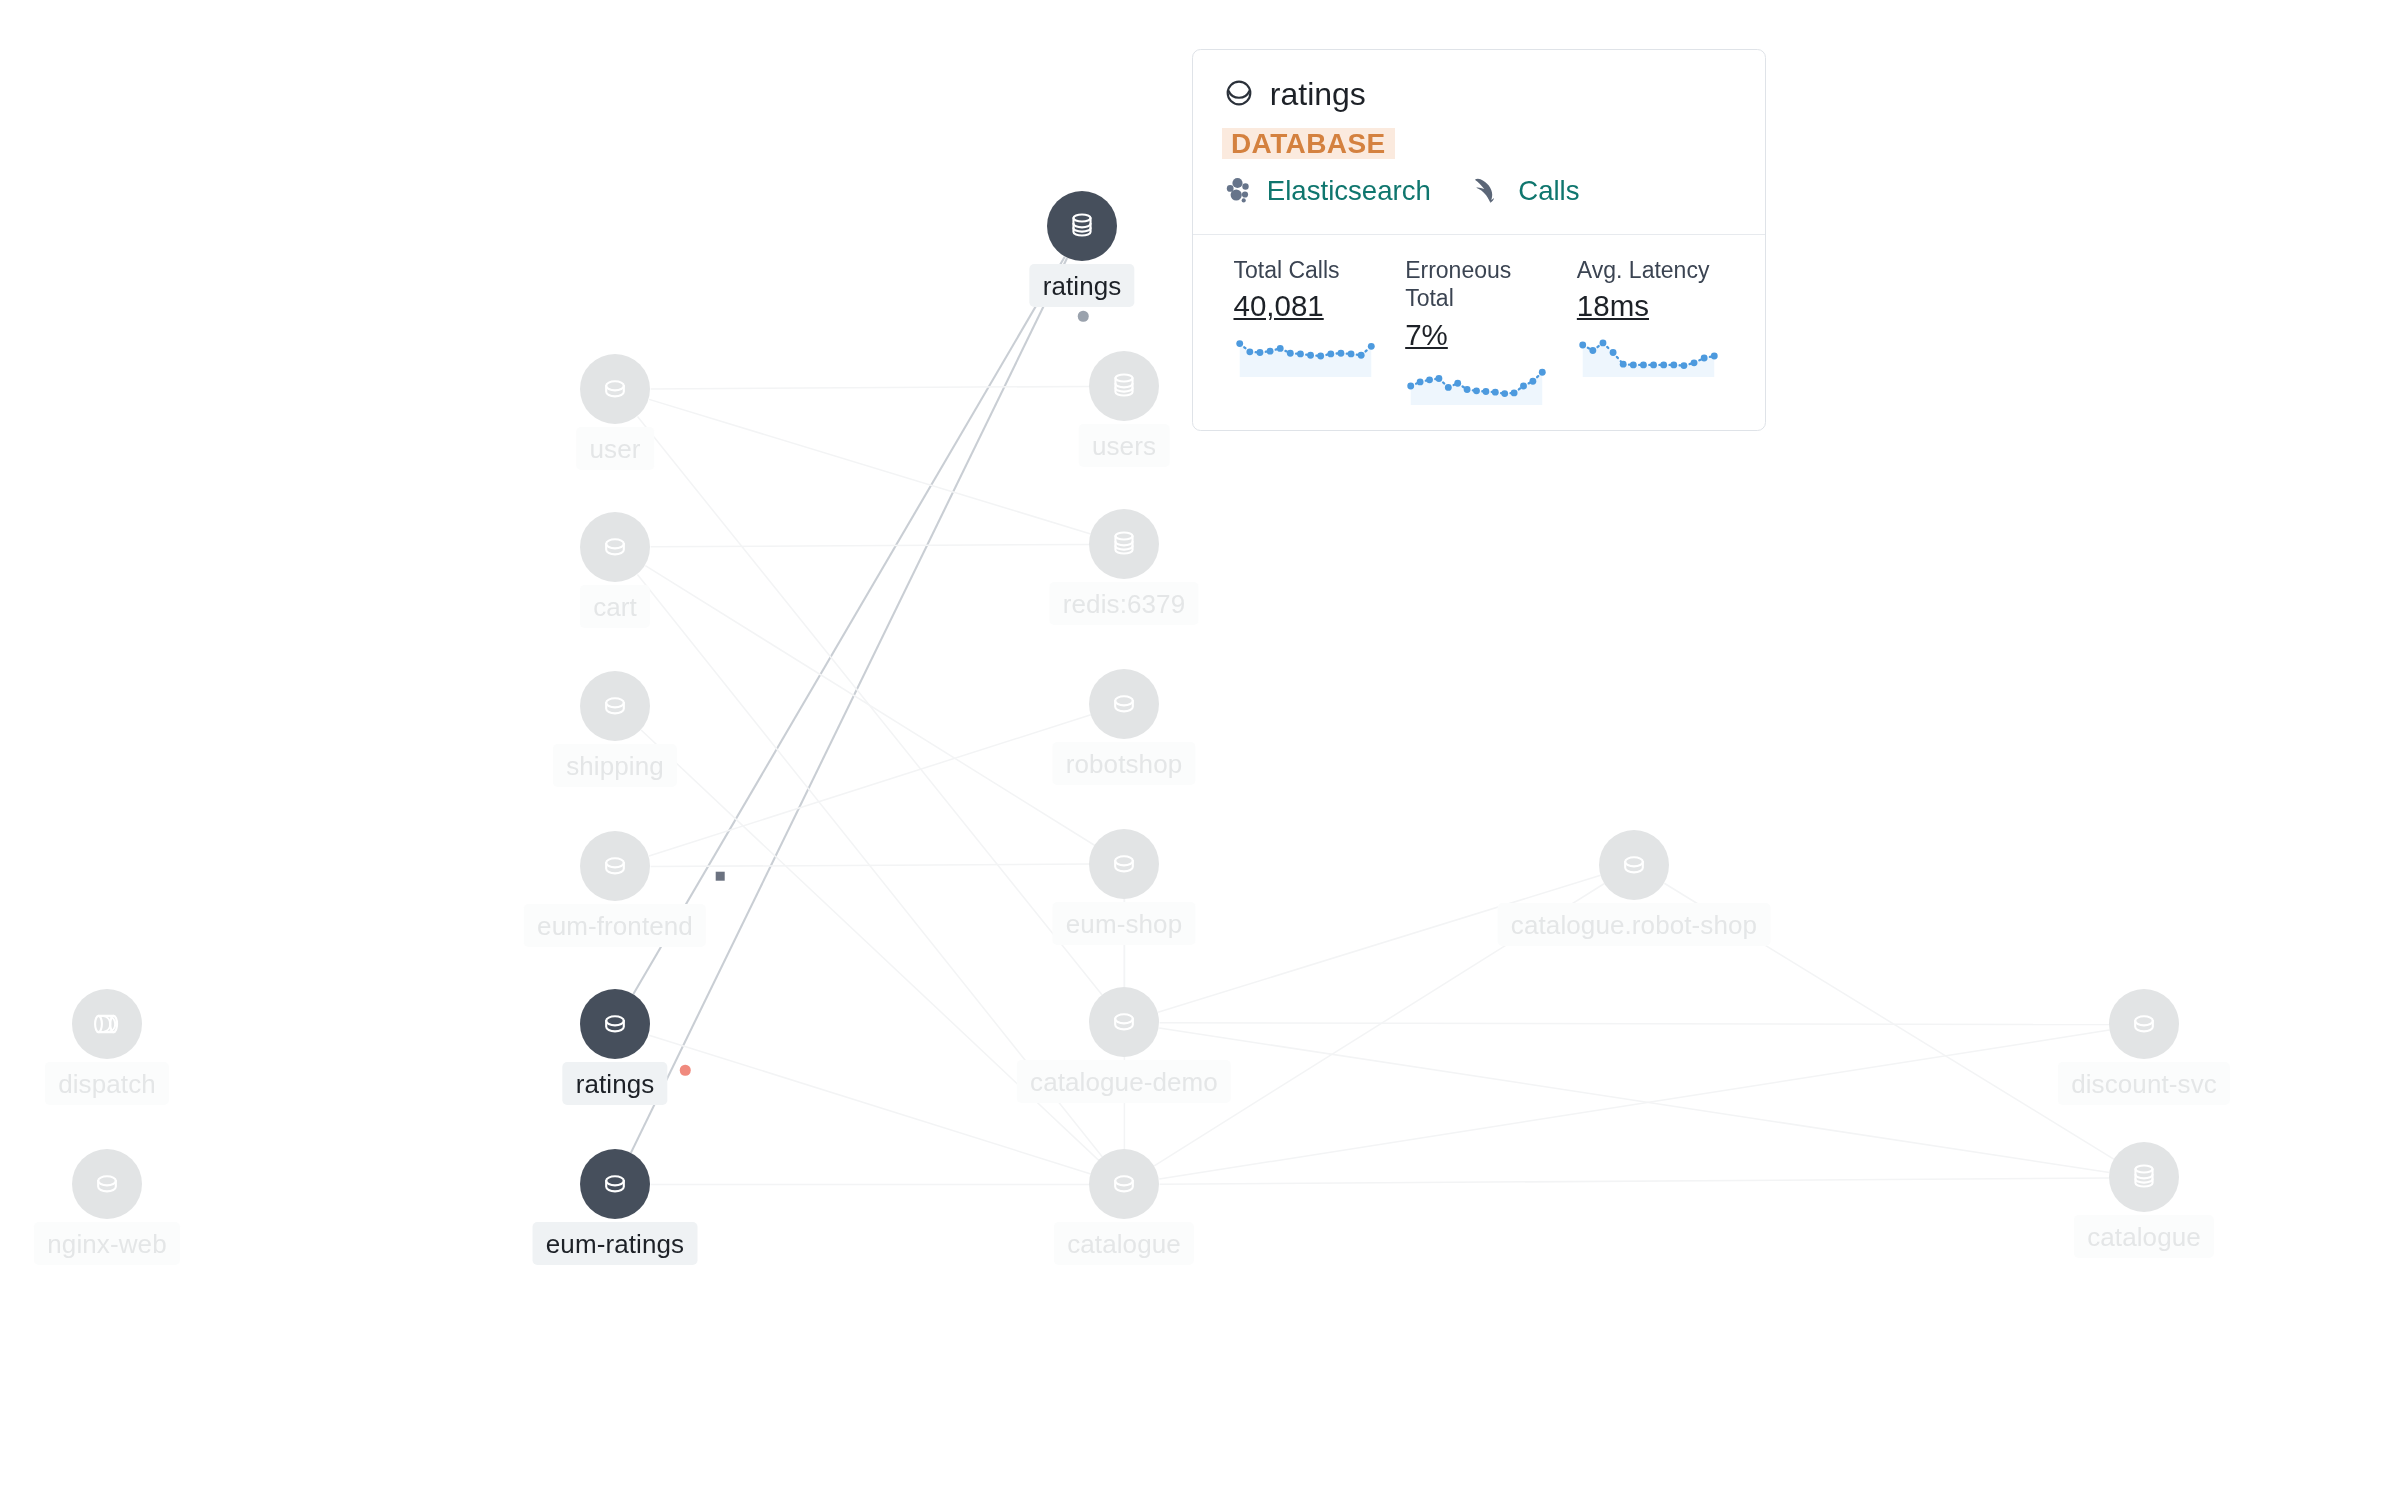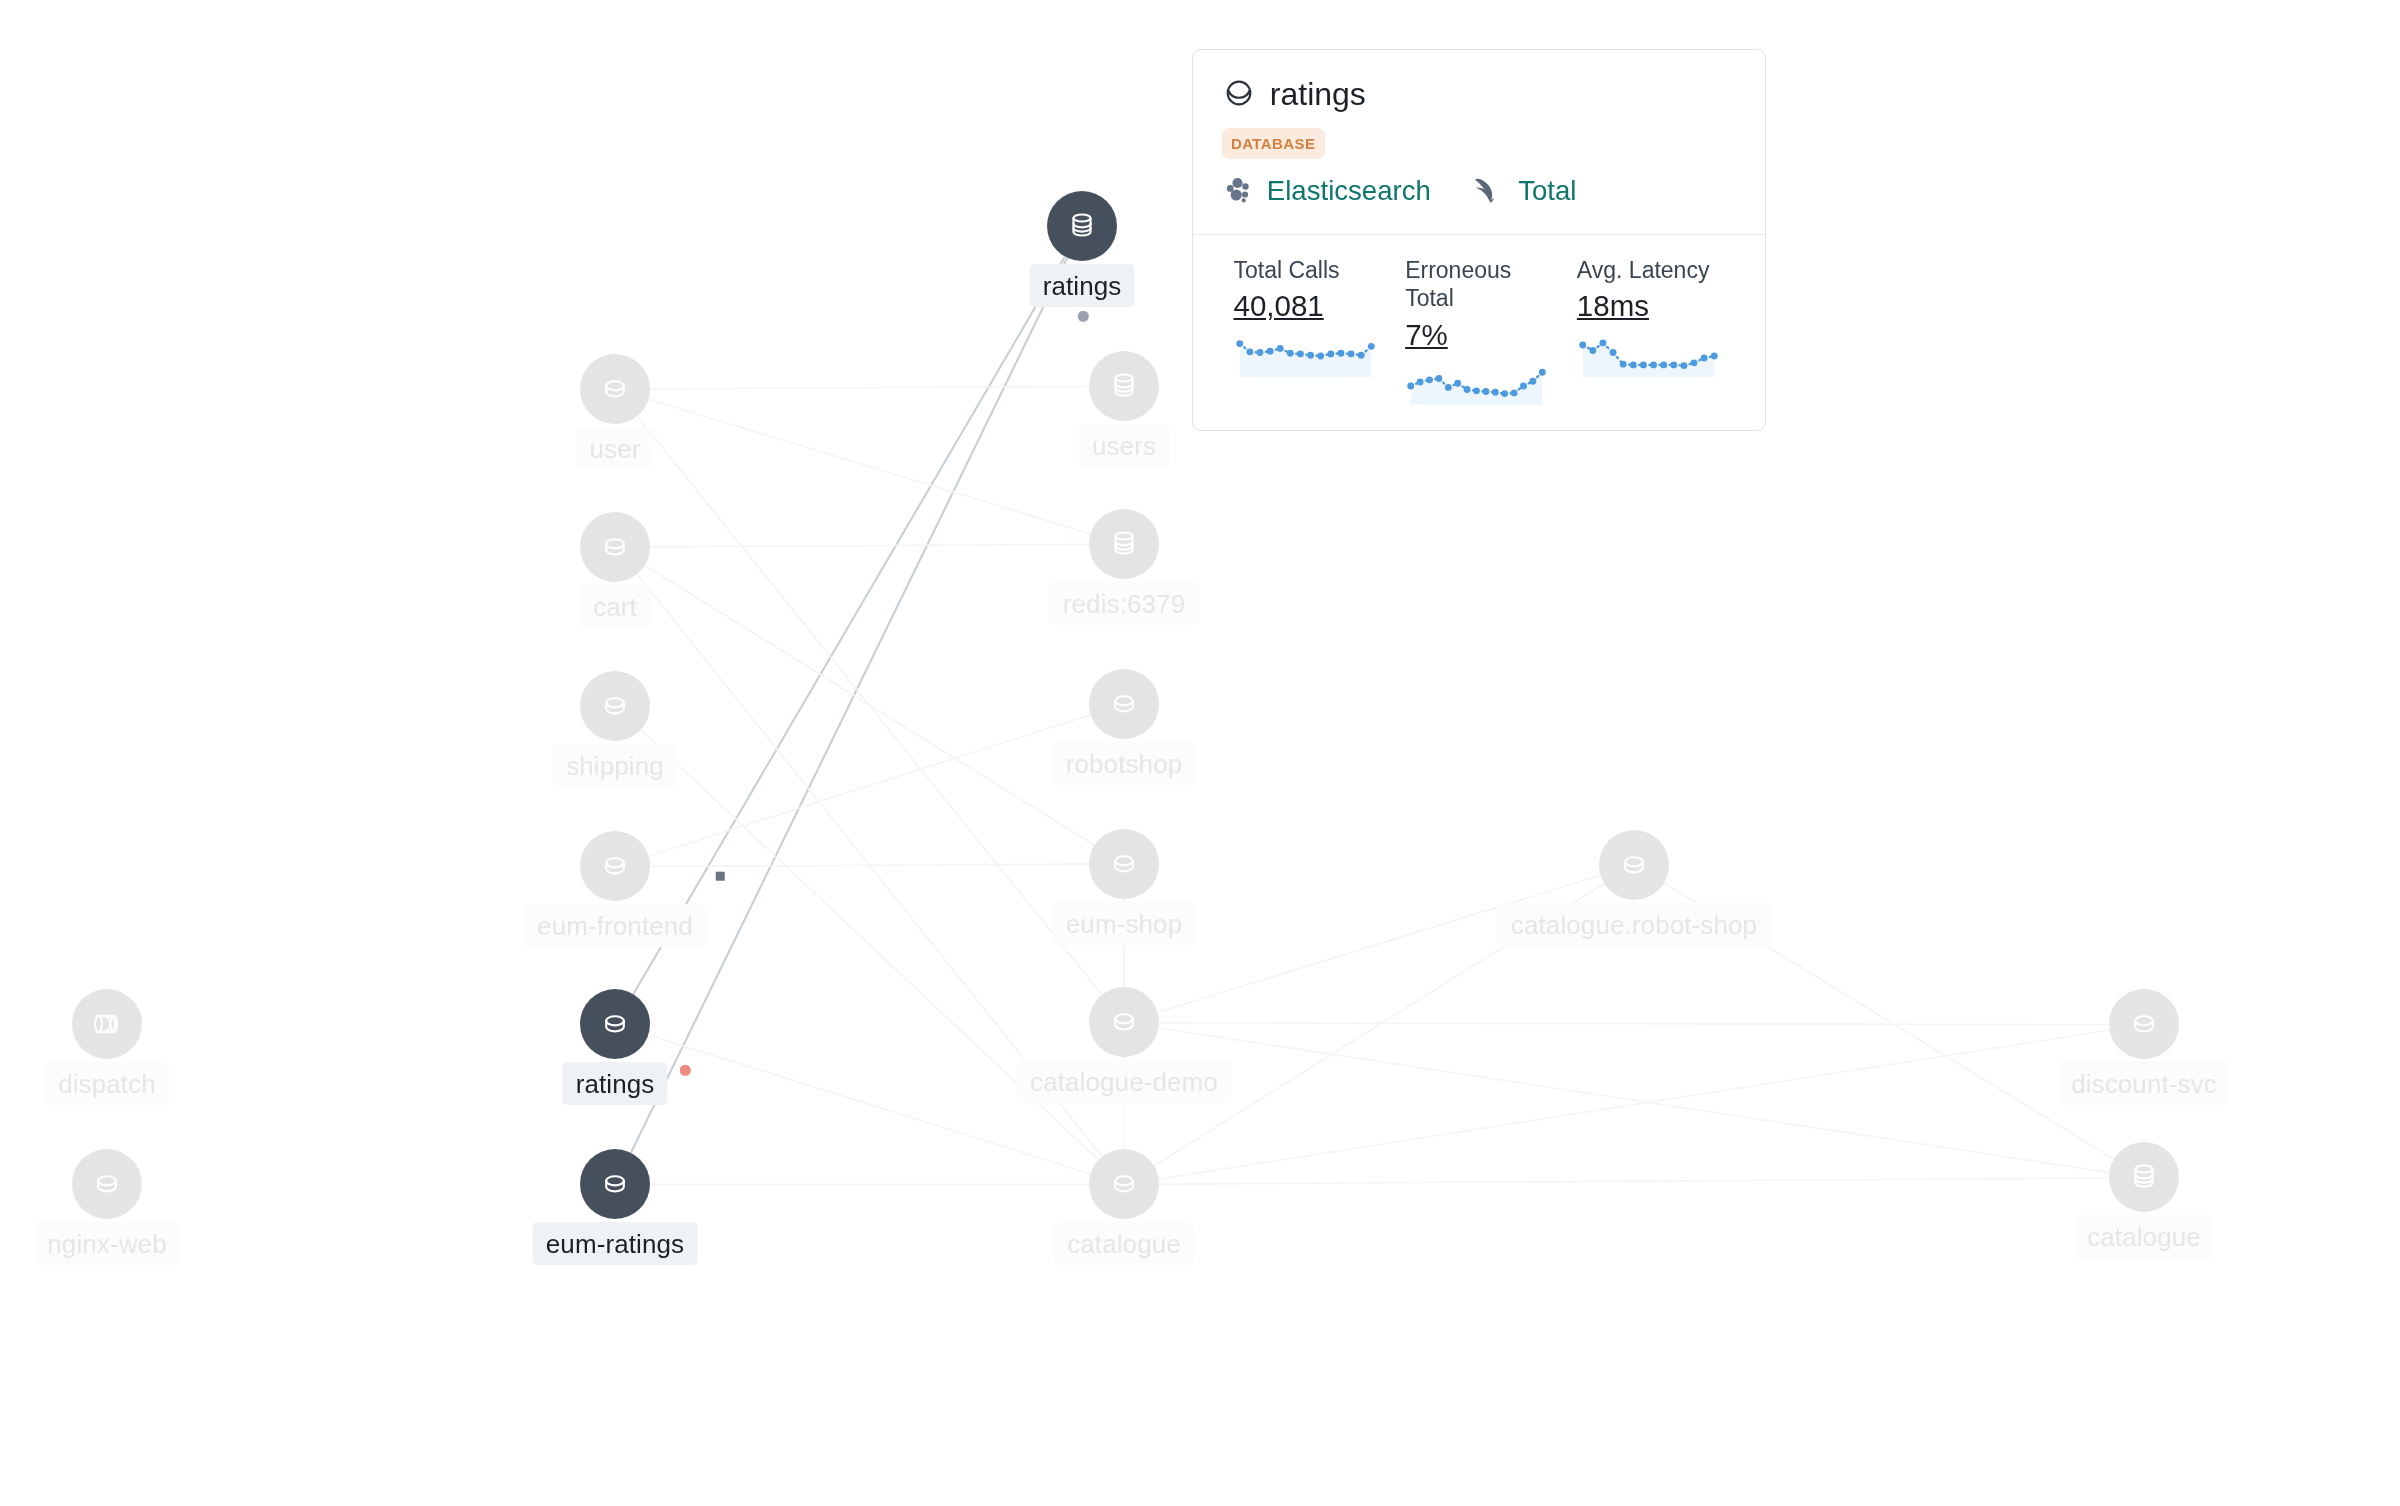--- a/index.html
+++ b/index.html
@@ -121,25 +121,25 @@
     font-size: 32px;
     line-height: 38px;
     color: #1d2127;
   }
   .tt-badge {
     display: inline-block;
     margin-top: 15px;
     padding: 2.9px 9.5px;
     background: #fbeade;
     color: #d4813f;
-    font-size: 15px;
+    font-size: 28px;
     font-weight: bold;
     line-height: 25px;
     letter-spacing: 0.4px;
-    border-radius: 7px;
+    border-radius: 0;
   }
   .tt-tech-row {
     display: flex;
     align-items: center;
     gap: 40px;
     margin-top: 15px;
   }
   .tt-tech {
     display: flex;
     align-items: center;
@@ -420,21 +420,21 @@
         <span>
           <svg width="34" height="30" viewBox="0 0 36 32" fill="#5b6677">
             <path d="M4 5 C8 8 11 11 14 15 C11 14 8 13 5.5 13.5
                      C9 15 13 17.5 16 21.5 C18 24.5 19.5 27 20.5 29.5
                      C21.5 27 22.5 24 22.5 21 C22.5 14 17 7.5 10 4.5
                      C8 3.6 5.8 3.6 4 5 Z"></path>
             <path d="M20.5 29.5 C22.5 28.5 24 26.5 24.5 24.5
                      C23.5 25.5 22 26.5 20.8 27.2 Z"></path>
           </svg>
         </span>
-        <span class="tt-tech-label">Total</span>
+        <span class="tt-tech-label">Calls</span>
       </div>
     </div>
   </div>
 
   <div class="tt-metrics">
     <div class="tt-metric">
       <div class="tt-metric-label">Total Calls</div>
       <div class="tt-metric-value">40,081</div>
       <svg class="tt-spark" width="143" height="44" viewBox="0 0 150 46">
           <path d="M 6 46 L 6 11.040000000000001 L 16.615384615384617 19.68 L 27.230769230769234 20.4 L 37.84615384615385 18.96 L 48.46153846153847 16.080000000000002 L 59.07692307692308 21.12 L 69.6923076923077 21.839999999999996 L 80.3076923076923 23.28 L 90.92307692307693 24 L 101.53846153846153 21.839999999999996 L 112.15384615384616 21.12 L 122.76923076923077 21.839999999999996 L 133.3846153846154 23.28 L 144 13.919999999999998 L 144 46 Z" fill="#eef6fd"></path>

